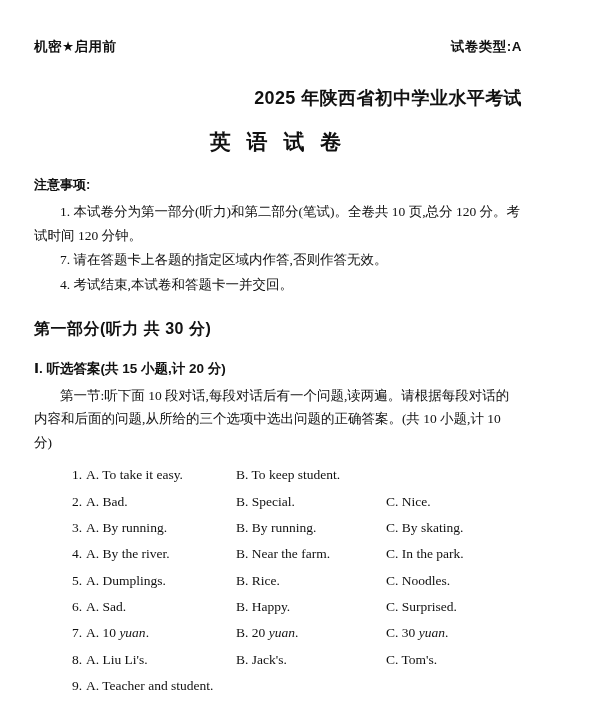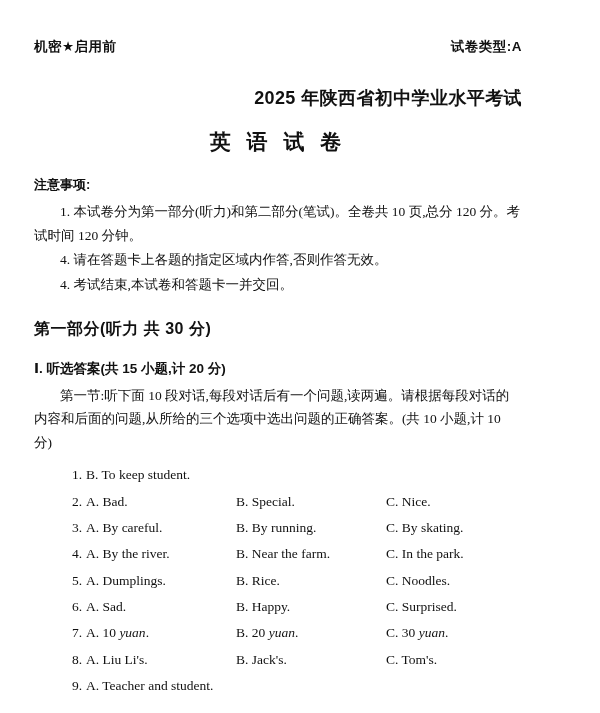--- a/index.html
+++ b/index.html
@@ -129,43 +129,44 @@
       <div class="header-left">机密★启用前</div>
       <div class="header-right">试卷类型:A</div>
     </div>
 
     <div class="doc-title">2025 年陕西省初中学业水平考试</div>
     <div class="doc-subtitle">英 语 试 卷</div>
 
     <div class="notice-heading">注意事项:</div>
     <div class="notice-list">
       <div class="notice-item">1. 本试卷分为第一部分(听力)和第二部分(笔试)。全卷共 10 页,总分 120 分。考试时间 120 分钟。</div>
-      <div class="notice-item">4. 请在答题卡上各题的指定区域内作答,否则作答无效。</div>
+      <div class="notice-item">7. 请在答题卡上各题的指定区域内作答,否则作答无效。</div>
       <div class="notice-item">4. 考试结束,本试卷和答题卡一并交回。</div>
     </div>
 
     <div class="section-title">第一部分(听力  共 30 分)</div>
 
     <div class="part-heading">Ⅰ. 听选答案(共 15 小题,计 20 分)</div>
     <div class="para">第一节:听下面 10 段对话,每段对话后有一个问题,读两遍。请根据每段对话的内容和后面的问题,从所给的三个选项中选出问题的正确答案。(共 10 小题,计 10 分)</div>
 
     <div class="q-list">
       <div class="q-row">
         <div class="q-num">1.</div>
+        <div class="q-opt">A. To take it easy.</div>
         <div class="q-opt">B. To keep student.</div>
       </div>
       <div class="q-row">
         <div class="q-num">2.</div>
         <div class="q-opt">A. Bad.</div>
         <div class="q-opt">B. Special.</div>
         <div class="q-opt c">C. Nice.</div>
       </div>
       <div class="q-row">
         <div class="q-num">3.</div>
-        <div class="q-opt">A. By careful.</div>
+        <div class="q-opt">A. By running.</div>
         <div class="q-opt">B. By running.</div>
         <div class="q-opt c">C. By skating.</div>
       </div>
       <div class="q-row">
         <div class="q-num">4.</div>
         <div class="q-opt">A. By the river.</div>
         <div class="q-opt">B. Near the farm.</div>
         <div class="q-opt c">C. In the park.</div>
       </div>
       <div class="q-row">

